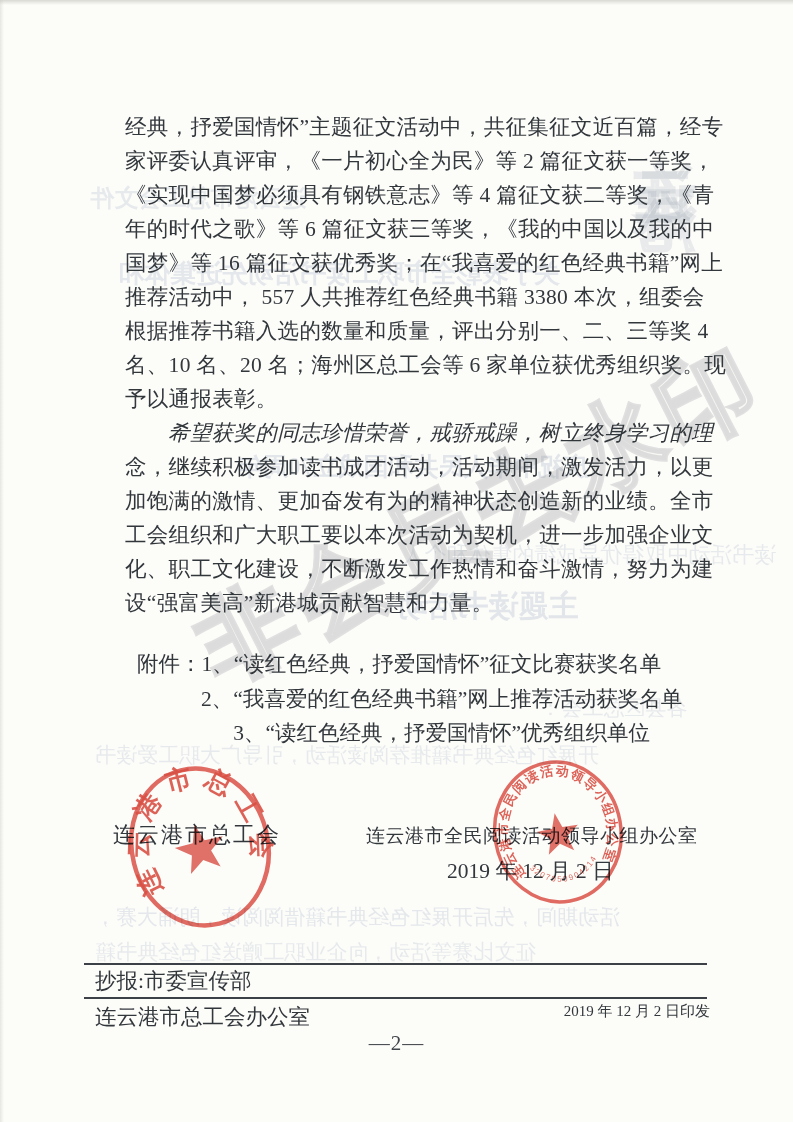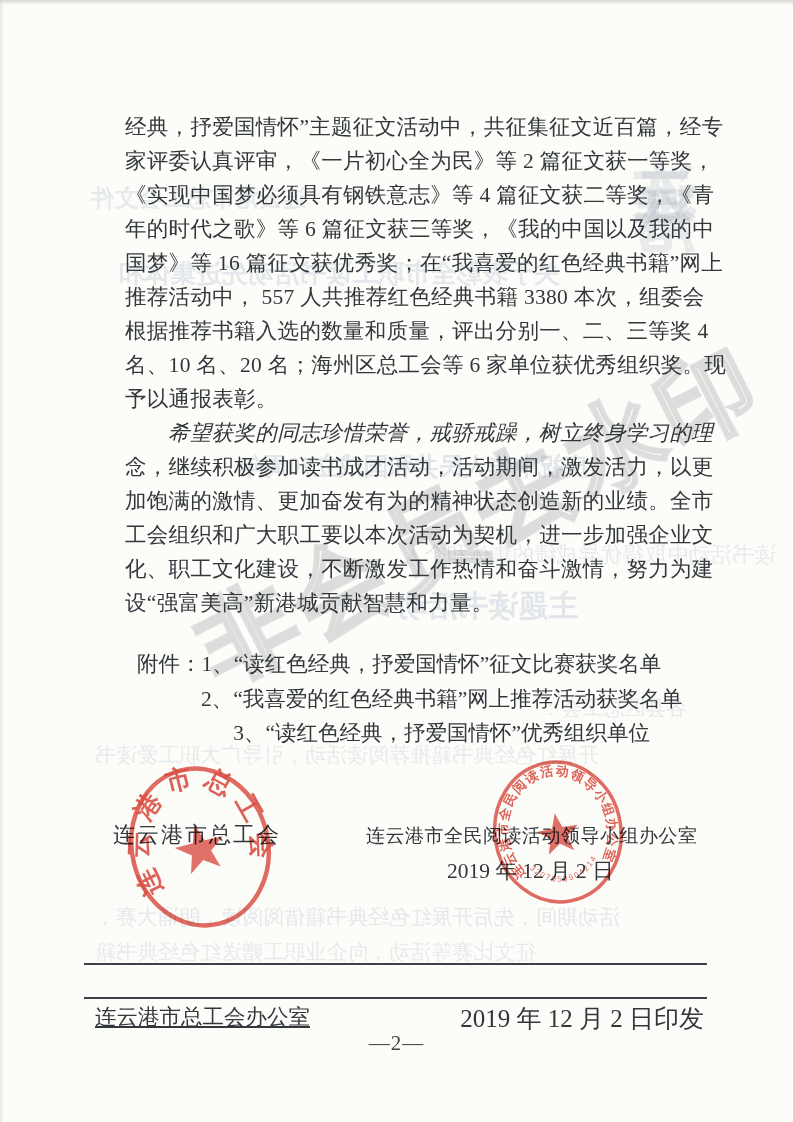--- a/index.html
+++ b/index.html
@@ -69,22 +69,22 @@
   
   .seal{position:absolute;z-index:4;mix-blend-mode:multiply;opacity:.88;}
   .seal-left{left:124px;top:762px;width:152px;height:170px;transform:rotate(-14deg);}
   .seal-right{left:488px;top:755px;width:140px;height:155px;transform:rotate(-10deg);}
 
   
   .rule{position:absolute;left:84px;width:623px;height:2px;background:#3c4147;z-index:3;}
   .rule1{top:963px;}
   .rule2{top:997px;}
   .copy-to{position:absolute;left:95px;top:966px;font-size:21.5px;z-index:3;white-space:nowrap;}
-  .issuer{position:absolute;left:95px;top:1002px;font-size:21.5px;z-index:3;white-space:nowrap;text-decoration:underline;}
-  .print-date{position:absolute;right:89px;top:1002px;font-size:25px;z-index:3;white-space:nowrap;}
+  .issuer{position:absolute;left:95px;top:1002px;font-size:21.5px;z-index:3;white-space:nowrap;}
+  .print-date{position:absolute;right:83px;top:1002px;font-size:15px;z-index:3;white-space:nowrap;}
   .page-num{position:absolute;left:0;right:0;top:1031px;text-align:center;
     font-size:21px;letter-spacing:1px;color:#41464b;z-index:3;}
 </style>
 </head>
 <body>
 
 <div class="page">
 
   <div id="bleed-layer">
       <div class="bt-line bt-r0">连云港市总工会文件</div>
@@ -155,18 +155,19 @@
         <textPath href="#ringR" startOffset="50%" text-anchor="middle">连云港市全民阅读活动领导小组办公室</textPath>
       </text>
       <text font-size="8" letter-spacing="1.8" fill="#d83a2e" opacity="0.85" font-family="Liberation Sans, DejaVu Sans, sans-serif">
         <textPath href="#codeR" startOffset="50%" text-anchor="middle">3207050904214</textPath>
       </text>
       <path d="M70,58 L75.2,72.9 L90.9,73.2 L78.4,82.7 L82.9,97.8 L70,88.8 L57.1,97.8 L61.6,82.7 L49.1,73.2 L64.8,72.9 Z" fill="#d83a2e" opacity="0.82"></path>
     </svg>
   </div>
 
   <div class="rule rule1"></div>
+  <div class="copy-to">抄报:市委宣传部</div>
   <div class="rule rule2"></div>
   <div class="issuer">连云港市总工会办公室</div>
   <div class="print-date">2019 年 12 月 2 日印发</div>
   <div class="page-num">—2—</div>
 
 </div>
 
 </body></html>

